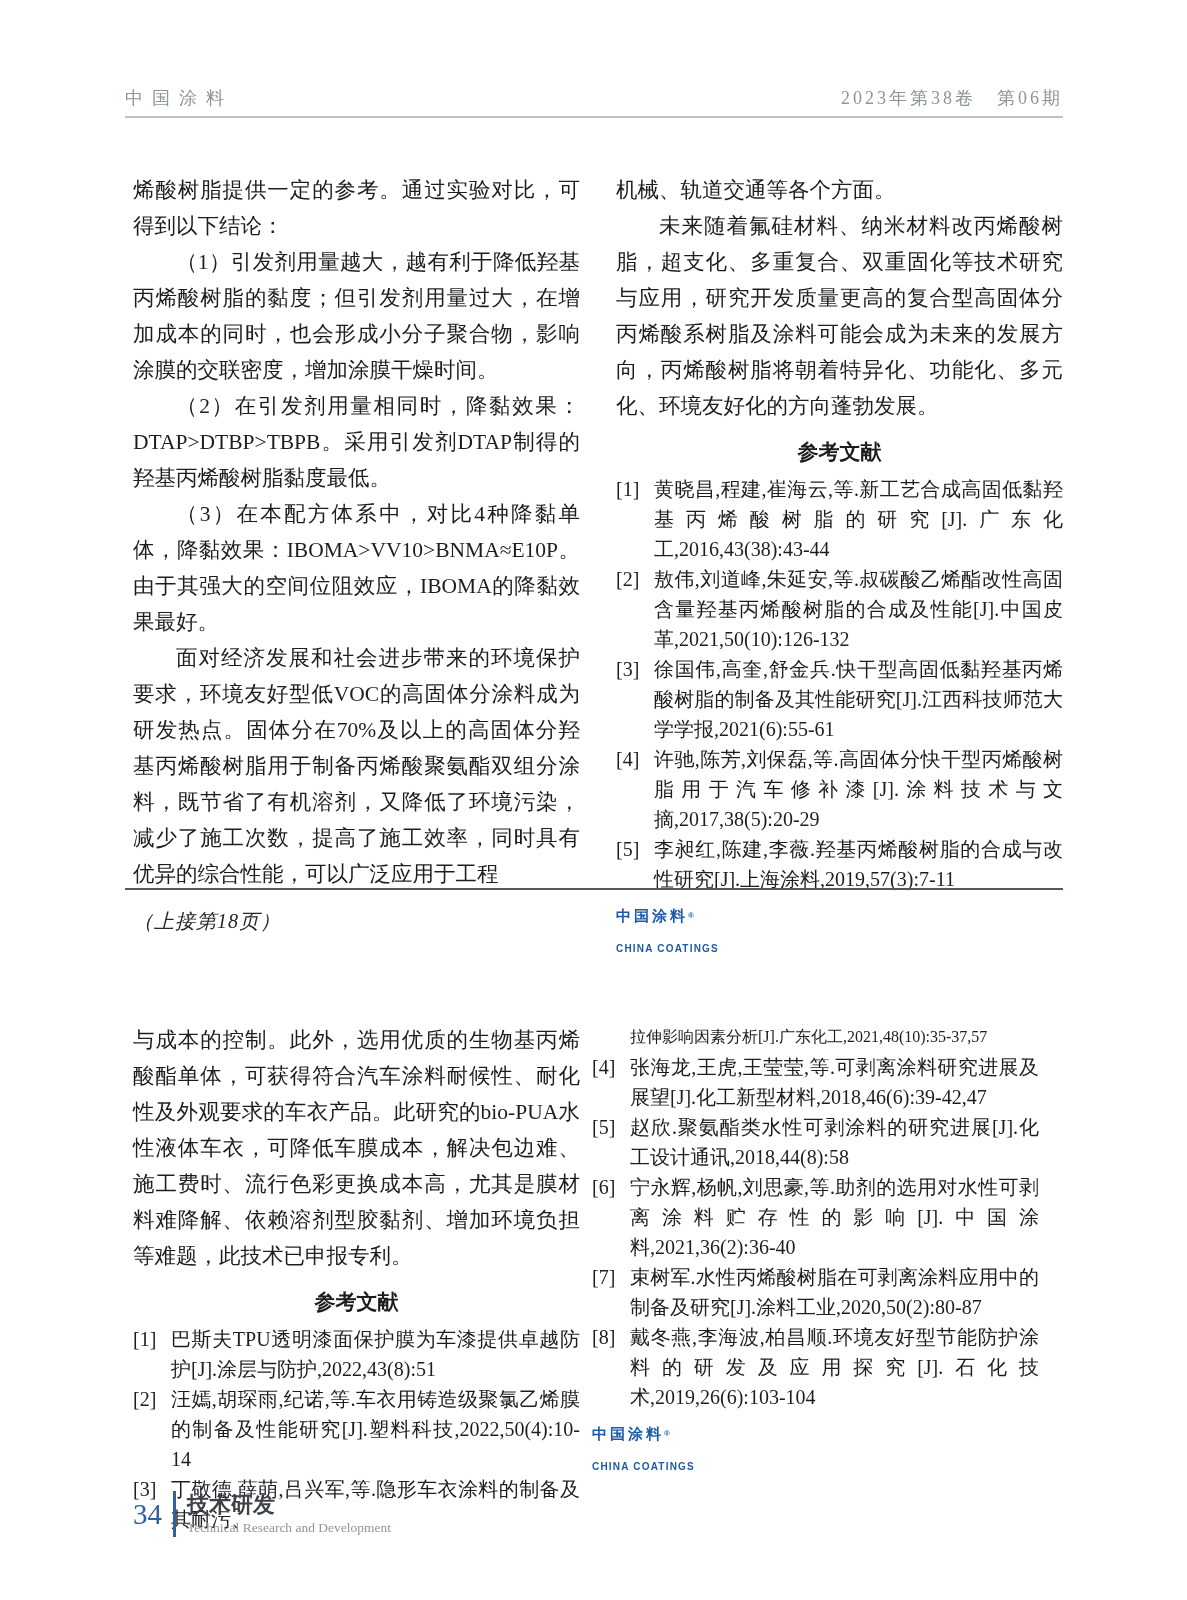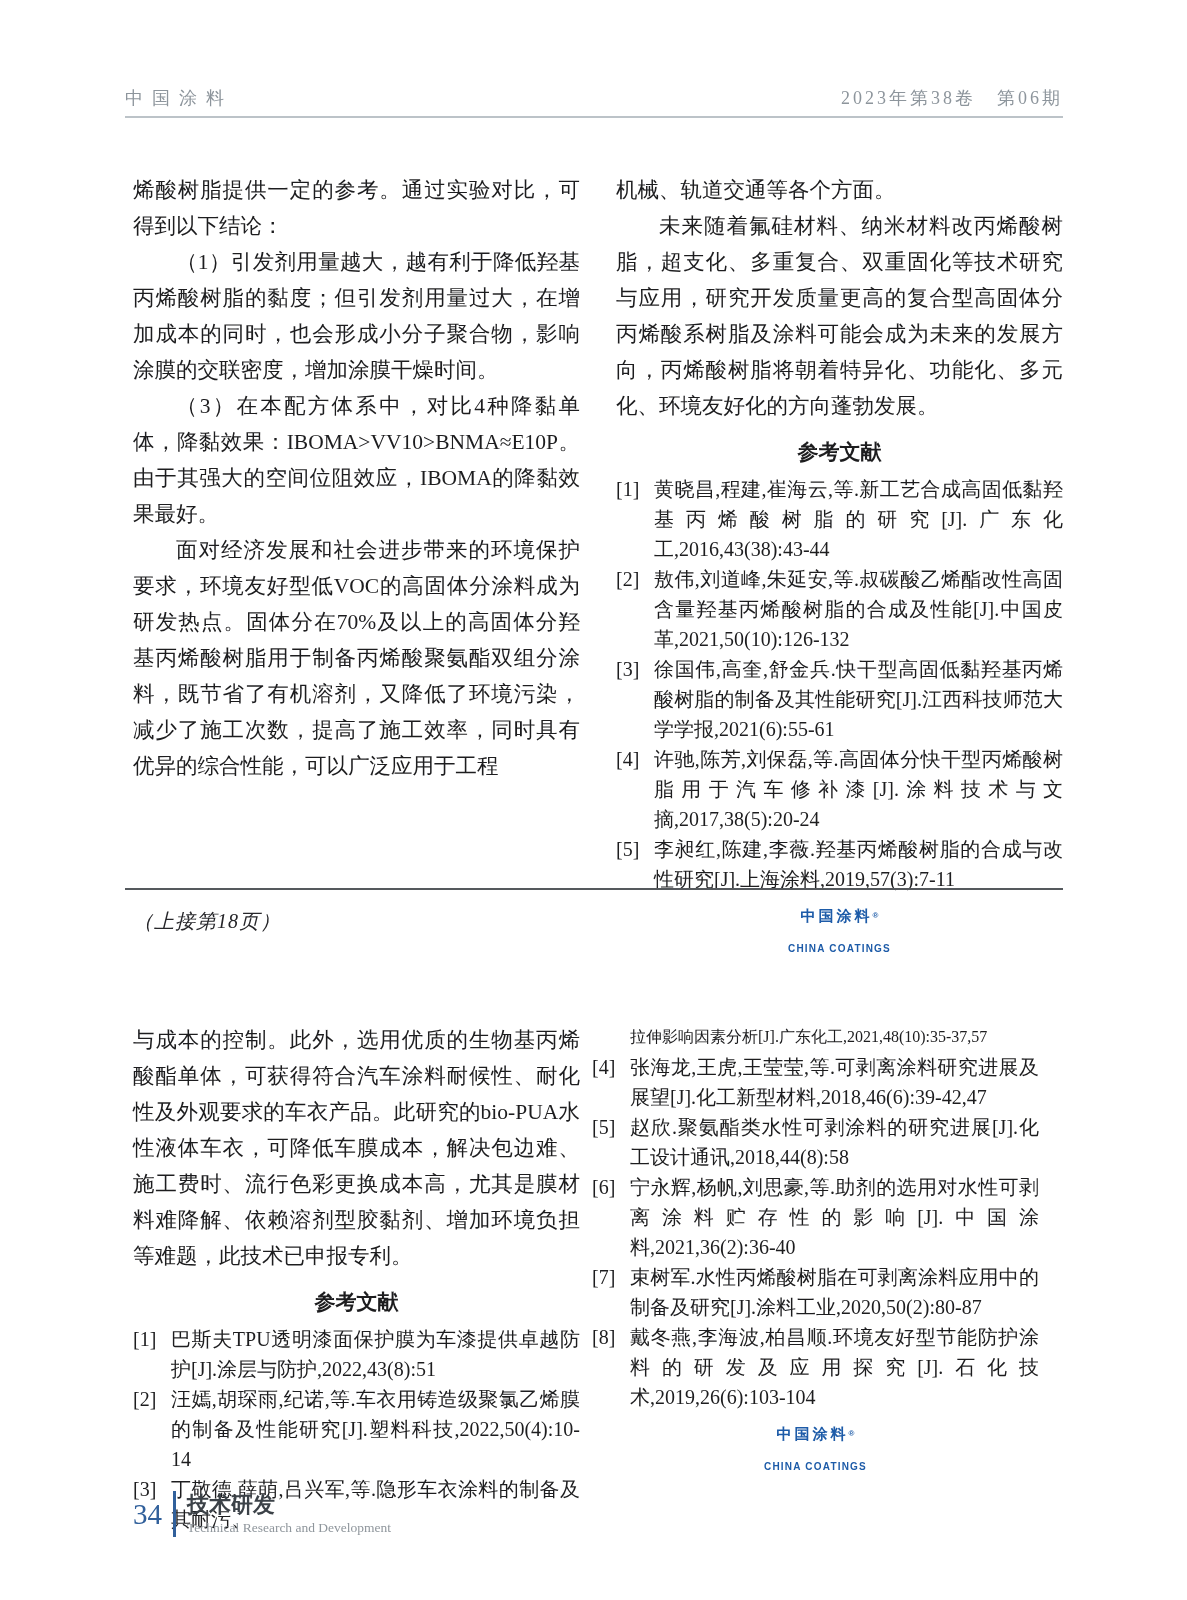--- a/index.html
+++ b/index.html
@@ -49,21 +49,21 @@
     margin-top:14px;margin-bottom:8px;line-height:28px;
   }
   .ref{display:flex;font-size:20px;line-height:30px;}
   .ref-num{flex:0 0 38px;}
   .ref-text{flex:1;text-align:justify;text-justify:inter-ideograph;}
   .ref-cont{
     font-size:16px;line-height:30px;padding-left:38px;text-align:justify;
   }
 
   
-  .brand{margin-top:14px;text-align:center;color:var(--brand-blue);}
+  .brand{margin-top:14px;text-align:left;color:var(--brand-blue);}
   .brand-cn-row{
     font-family:"Liberation Sans","DejaVu Sans",sans-serif;
     font-weight:bold;font-size:15px;letter-spacing:3px;line-height:16px;
   }
   .brand-mark{font-size:8px;vertical-align:top;letter-spacing:0;}
   .brand-en{
     font-family:"Liberation Sans","DejaVu Sans",sans-serif;
     font-weight:bold;font-size:10px;letter-spacing:1.2px;line-height:10px;margin-top:20px;
   }
 
@@ -104,20 +104,21 @@
 
   <div class="header">
     <span class="journal-name">中国涂料</span>
     <span class="issue-info">2023年第38卷　第06期</span>
   </div>
 
   <div class="section upper">
     <div class="col">
       <p>烯酸树脂提供一定的参考。通过实验对比，可得到以下结论：</p>
       <p class="indent">（1）引发剂用量越大，越有利于降低羟基丙烯酸树脂的黏度；但引发剂用量过大，在增加成本的同时，也会形成小分子聚合物，影响涂膜的交联密度，增加涂膜干燥时间。</p>
+      <p class="indent">（2）在引发剂用量相同时，降黏效果：DTAP&gt;DTBP&gt;TBPB。采用引发剂DTAP制得的羟基丙烯酸树脂黏度最低。</p>
       <p class="indent">（3）在本配方体系中，对比4种降黏单体，降黏效果：IBOMA&gt;VV10&gt;BNMA≈E10P。由于其强大的空间位阻效应，IBOMA的降黏效果最好。</p>
       <p class="indent">面对经济发展和社会进步带来的环境保护要求，环境友好型低VOC的高固体分涂料成为研发热点。固体分在70%及以上的高固体分羟基丙烯酸树脂用于制备丙烯酸聚氨酯双组分涂料，既节省了有机溶剂，又降低了环境污染，减少了施工次数，提高了施工效率，同时具有优异的综合性能，可以广泛应用于工程</p>
     </div>
 
     <div class="col">
       <p>机械、轨道交通等各个方面。</p>
       <p class="indent">未来随着氟硅材料、纳米材料改丙烯酸树脂，超支化、多重复合、双重固化等技术研究与应用，研究开发质量更高的复合型高固体分丙烯酸系树脂及涂料可能会成为未来的发展方向，丙烯酸树脂将朝着特异化、功能化、多元化、环境友好化的方向蓬勃发展。</p>
 
       <div class="ref-heading">参考文献</div>
 
@@ -128,21 +129,21 @@
       <div class="ref">
         <span class="ref-num">[2]</span>
         <span class="ref-text">敖伟,刘道峰,朱延安,等.叔碳酸乙烯酯改性高固含量羟基丙烯酸树脂的合成及性能[J].中国皮革,2021,50(10):126-132</span>
       </div>
       <div class="ref">
         <span class="ref-num">[3]</span>
         <span class="ref-text">徐国伟,高奎,舒金兵.快干型高固低黏羟基丙烯酸树脂的制备及其性能研究[J].江西科技师范大学学报,2021(6):55-61</span>
       </div>
       <div class="ref">
         <span class="ref-num">[4]</span>
-        <span class="ref-text">许驰,陈芳,刘保磊,等.高固体分快干型丙烯酸树脂用于汽车修补漆[J].涂料技术与文摘,2017,38(5):20-24</span>
+        <span class="ref-text">许驰,陈芳,刘保磊,等.高固体分快干型丙烯酸树脂用于汽车修补漆[J].涂料技术与文摘,2017,38(5):20-29</span>
       </div>
       <div class="ref">
         <span class="ref-num">[5]</span>
         <span class="ref-text">李昶红,陈建,李薇.羟基丙烯酸树脂的合成与改性研究[J].上海涂料,2019,57(3):7-11</span>
       </div>
 
       <div class="brand">
         <div class="brand-cn-row"><span>中国涂料</span><sup class="brand-mark">®</sup></div>
         <div class="brand-en">CHINA COATINGS</div>
       </div>

